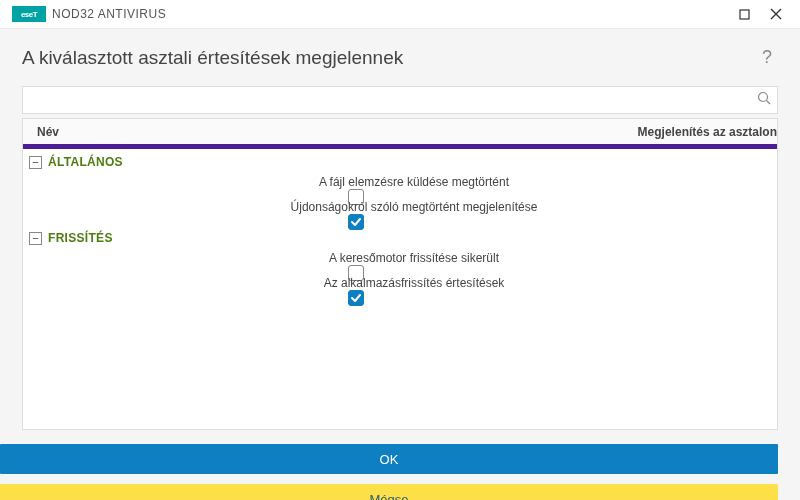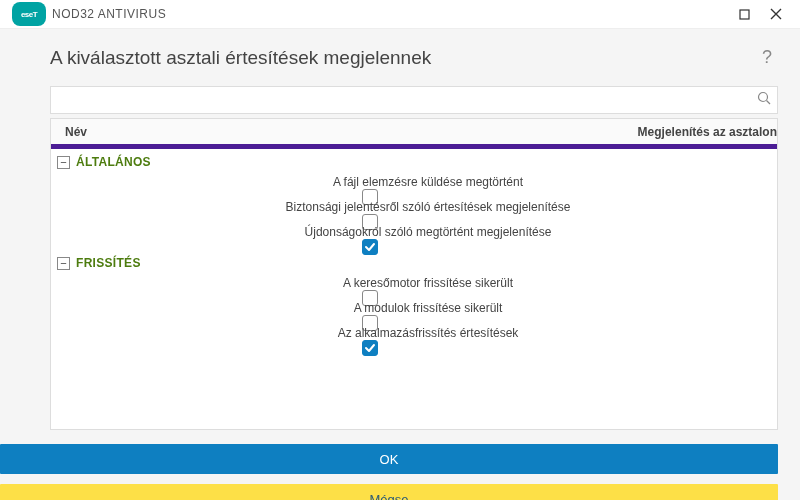--- a/index.html
+++ b/index.html
@@ -1,23 +1,23 @@
 <!DOCTYPE html>
 <html><head>
 <meta charset="utf-8">
 <style>
 * { margin: 0; padding: 0; box-sizing: border-box; font-family: "Segoe UI", Arial, sans-serif; }
 body { background: #f5f5f5; width: 800px; height: 500px; overflow: hidden; display: flex; flex-direction: column; }
 .titlebar { background: #fff; height: 32px; display: flex; align-items: center; padding: 0 8px 0 12px; border-bottom: 1px solid #eee; }
 .brand { display: flex; align-items: center; gap: 6px; }
-.brand-logo { width: 34px; height: 24px; background: #00a3a3; border-radius: 8px; display: flex; align-items: center; justify-content: center; color: #fff; font-size: 8px; font-weight: bold; letter-spacing: -0.5px; }
+.brand-logo { width: 34px; height: 16px; background: #00a3a3; border-radius: 0; display: flex; align-items: center; justify-content: center; color: #fff; font-size: 8px; font-weight: bold; letter-spacing: -0.5px; }
 .brand-text { font-size: 12px; color: #555; letter-spacing: 0.5px; }
 .titlebar-spacer { flex: 1; }
 .titlebar-btn { width: 32px; height: 28px; display: flex; align-items: center; justify-content: center; cursor: pointer; }
-.content { flex: 1; display: flex; flex-direction: column; padding: 14px 22px 0 22px; background: #f5f5f5; margin-left: 28px; }
+.content { flex: 1; display: flex; flex-direction: column; padding: 14px 22px 0 22px; background: #f5f5f5; }
 .heading-row { display: flex; align-items: center; }
 .heading { font-size: 19px; color: #444; font-weight: 400; flex: 1; }
 .help-btn { font-size: 18px; color: #888; cursor: pointer; padding: 4px 6px; }
 .searchbar { margin-top: 14px; height: 28px; background: #fff; border: 1px solid #ddd; display: flex; align-items: center; padding: 0 6px 0 8px; }
 .searchbar input { flex: 1; border: none; outline: none; font-size: 13px; }
 .search-icon { color: #888; }
 .table { margin-top: 4px; background: #fff; border: 1px solid #ddd; display: flex; flex-direction: column; }
 .thead { display: flex; height: 30px; align-items: center; border-bottom: 5px solid #4c1d95; background: #fafafa; }
 .th-name { flex: 1; padding-left: 14px; font-size: 12px; font-weight: 600; color: #444; }
 .th-show { width: 180px; font-size: 12px; font-weight: 600; color: #444; text-align: right; }
@@ -84,47 +84,35 @@
           <div class="group-toggle">−</div>
           <div class="group-label">ÁLTALÁNOS</div>
         </div>
         <div class="item-row">
           <div class="item-label">A fájl elemzésre küldése megtörtént</div>
           <div class="item-check">
             <div class="chk"></div>
           </div>
         </div>
         <div class="item-row">
-          <div class="item-label">Biztonsági jelentésről szóló értesítések megjelenítése</div>
-          <div class="item-check">
-            <div class="chk"></div>
-          </div>
-        </div>
-        <div class="item-row">
           <div class="item-label">Újdonságokról szóló megtörtént megjelenítése</div>
           <div class="item-check">
             <div class="chk checked">
               <svg width="12" height="12" viewBox="0 0 12 12">
                 <path d="M2 6 L5 9 L10 3" stroke="#fff" stroke-width="2" fill="none" stroke-linecap="round" stroke-linejoin="round"></path>
               </svg>
             </div>
           </div>
         </div>
         <div class="group-row">
           <div class="group-toggle">−</div>
           <div class="group-label">FRISSÍTÉS</div>
         </div>
         <div class="item-row">
           <div class="item-label">A keresőmotor frissítése sikerült</div>
-          <div class="item-check">
-            <div class="chk"></div>
-          </div>
-        </div>
-        <div class="item-row">
-          <div class="item-label">A modulok frissítése sikerült</div>
           <div class="item-check">
             <div class="chk"></div>
           </div>
         </div>
         <div class="item-row">
           <div class="item-label">Az alkalmazásfrissítés értesítések</div>
           <div class="item-check">
             <div class="chk checked">
               <svg width="12" height="12" viewBox="0 0 12 12">
                 <path d="M2 6 L5 9 L10 3" stroke="#fff" stroke-width="2" fill="none" stroke-linecap="round" stroke-linejoin="round"></path>

